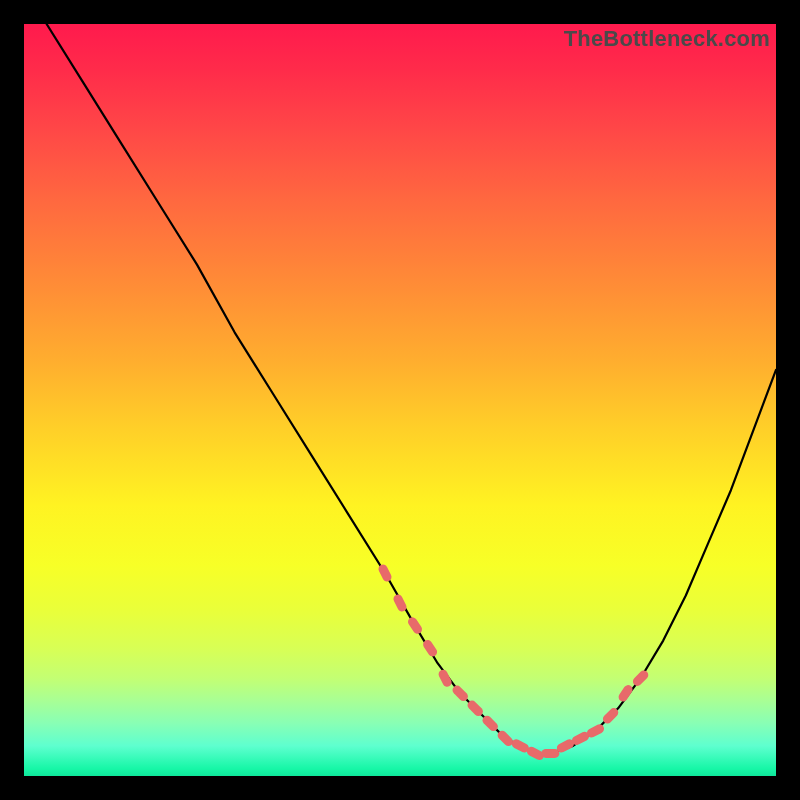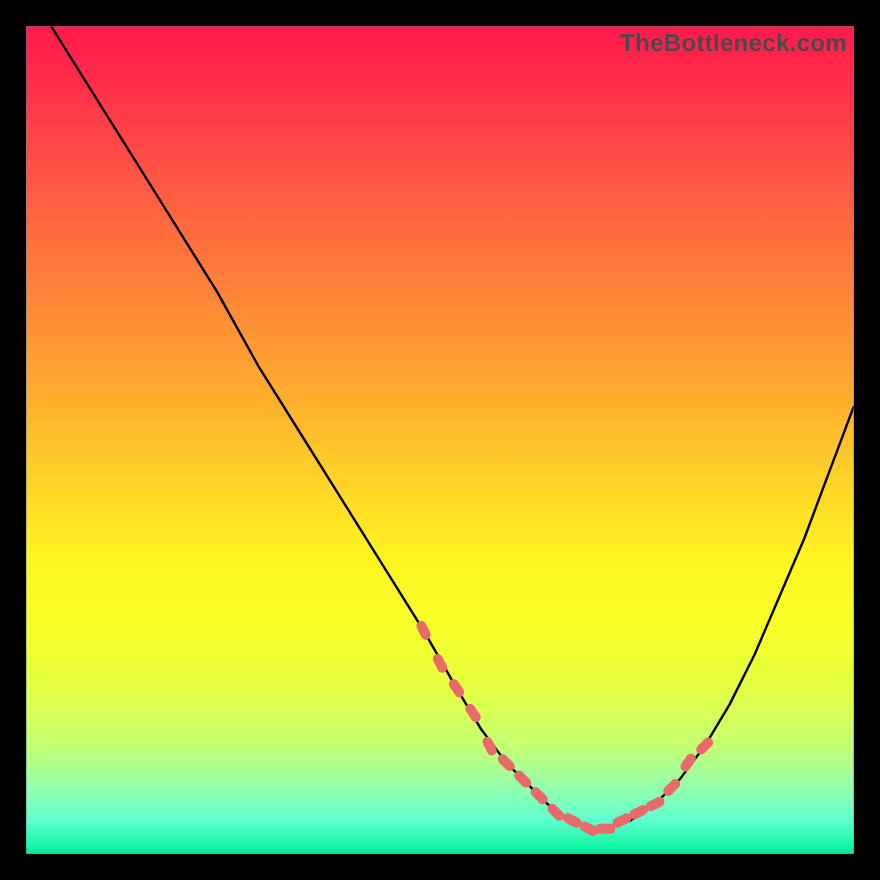--- a/index.html
+++ b/index.html
@@ -10,21 +10,21 @@
     background: #000;
     overflow: hidden;
     font-family: Arial, Helvetica, sans-serif;
   }
   .frame {
     position: absolute;
     left: 24px;
     top: 24px;
     width: 752px;
     height: 752px;
-    background: #7dd3fc;
+    background: #f0abfc;
   }
   .plot-area {
     position: absolute;
     left: 0;
     top: 0;
     width: 752px;
     height: 752px;
     background: linear-gradient(to bottom,
       #ff1a4d 0%,
       #ff2b4a 6%,

